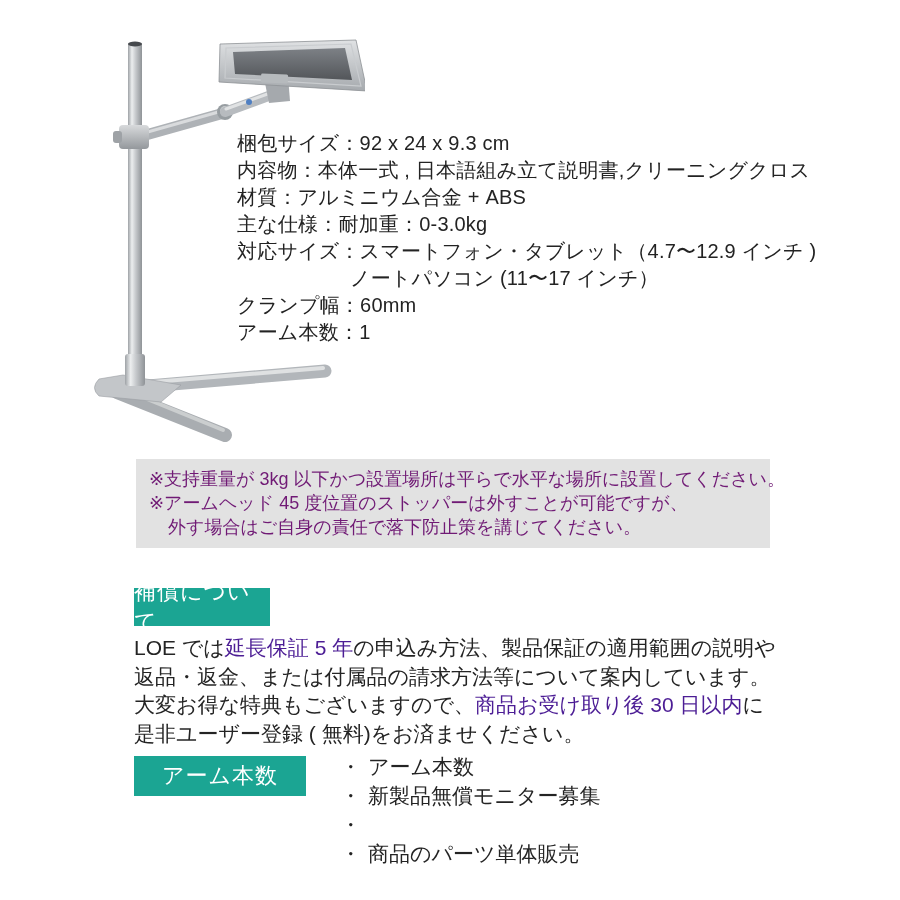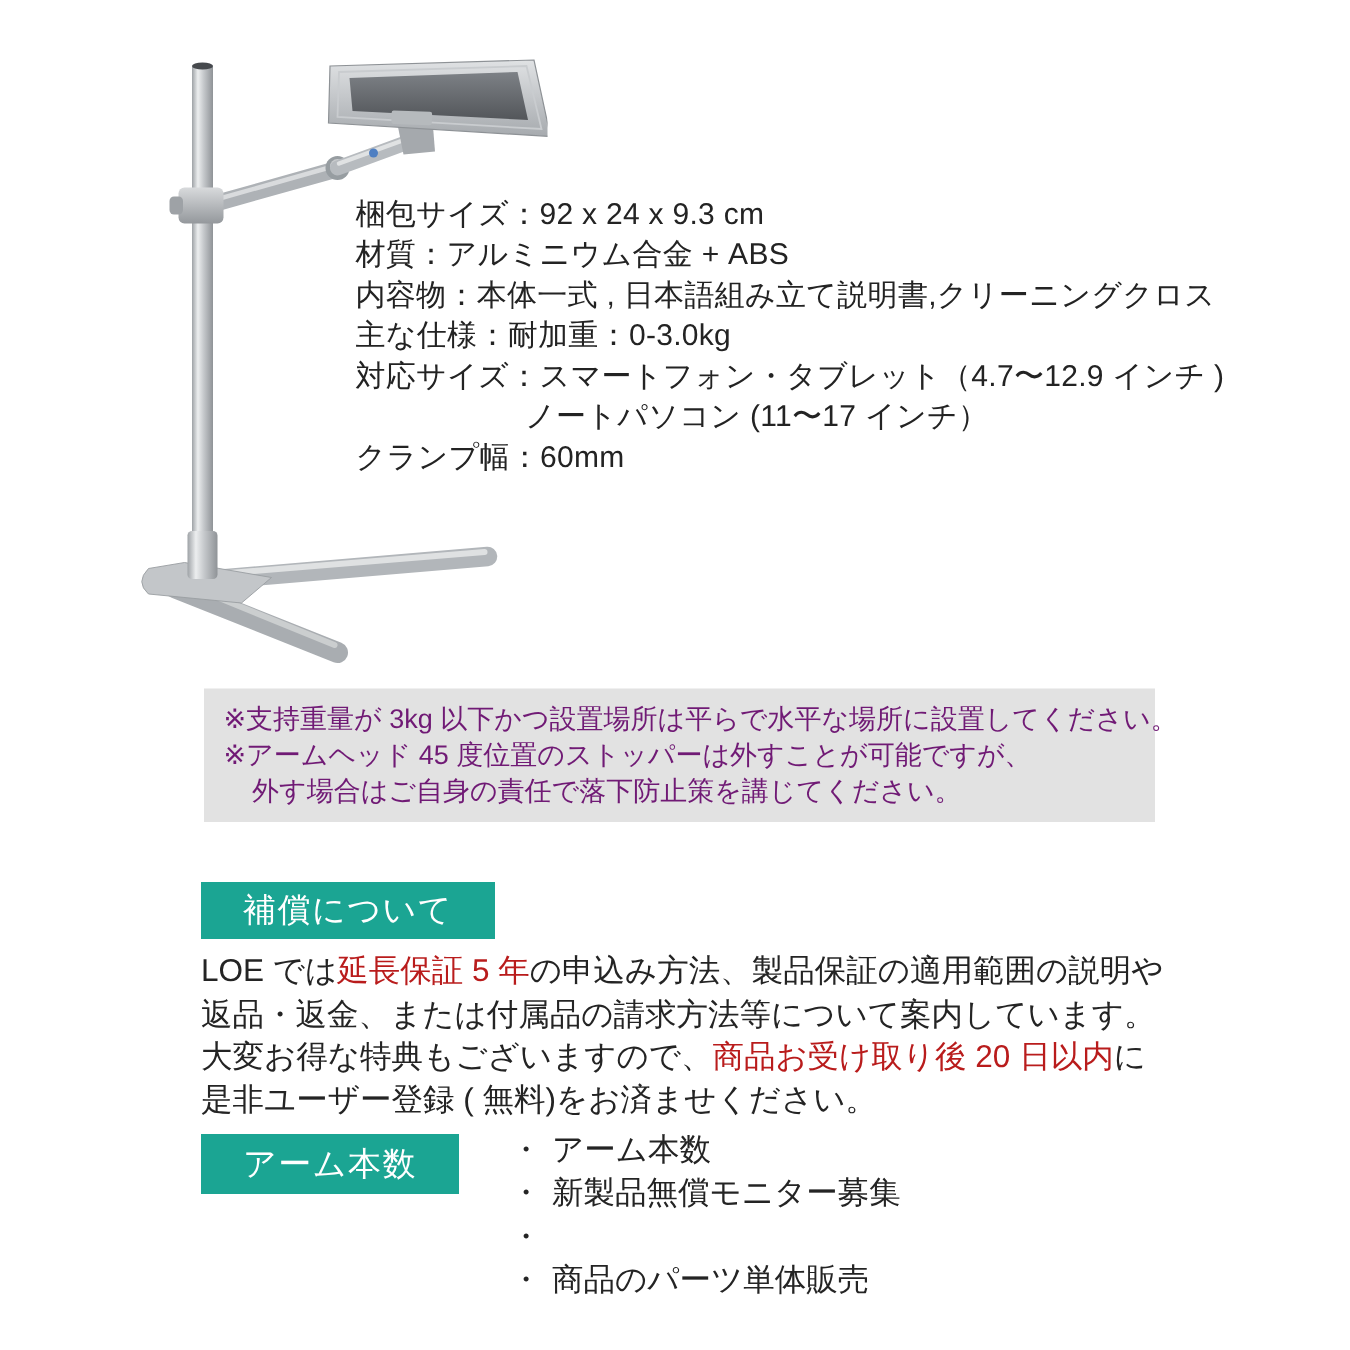--- a/index.html
+++ b/index.html
@@ -59,35 +59,35 @@
     position: absolute;
     left: 134px;
     background: #1ba593;
     color: #ffffff;
     display: flex;
     align-items: center;
     justify-content: center;
     font-size: 22px;
     letter-spacing: 1px;
   }
-  .badge-warranty { top: 588px; width: 196px; height: 38px; }
+  .badge-warranty { top: 588px; width: 136px; height: 38px; }
   .badge-benefits { top: 756px; width: 172px; height: 40px; }
 
   
   .warranty-text {
     position: absolute;
     left: 134px;
     top: 634px;
     width: 680px;
     font-size: 21px;
     line-height: 28.5px;
     color: #242424;
     white-space: nowrap;
   }
-  .red { color: #b91c1c; }
+  .red { color: #4c1d95; }
 
   
   .benefits-list {
     position: absolute;
     left: 340px;
     top: 752px;
     list-style: none;
     font-size: 21px;
     line-height: 29px;
     color: #242424;
@@ -155,40 +155,41 @@
         <polygon points="151,20 276,16 286,58 150,50" fill="none" stroke="#c9cccf" stroke-width="1.2"></polygon>
         <polygon points="158,24 270,20 277,52 160,46" fill="url(#tabG)"></polygon>
         <rect x="186" y="46" width="27" height="9" rx="1.5" fill="#b6babd" transform="rotate(2 199 50)"></rect>
         <circle cx="174" cy="74" r="3" fill="#4f7fc2"></circle>
       </g>
     </svg>
   </div>
 
   <div class="specs">
     <div>梱包サイズ：92 x 24 x 9.3 cm</div>
+    <div>内容物：本体一式 , 日本語組み立て説明書,クリーニングクロス</div>
     <div>材質：アルミニウム合金 + ABS</div>
-    <div>内容物：本体一式 , 日本語組み立て説明書,クリーニングクロス</div>
     <div>主な仕様：耐加重：0-3.0kg</div>
     <div>対応サイズ：スマートフォン・タブレット（4.7〜12.9 インチ )</div>
     <div class="indent">ノートパソコン (11〜17 インチ）</div>
     <div>クランプ幅：60mm</div>
+    <div>アーム本数：1</div>
   </div>
 
   <div class="note-box">
     <div>※支持重量が 3kg 以下かつ設置場所は平らで水平な場所に設置してください。</div>
     <div>※アームヘッド 45 度位置のストッパーは外すことが可能ですが、</div>
     <div class="note-indent">外す場合はご自身の責任で落下防止策を講じてください。</div>
   </div>
 
   <div class="badge badge-warranty">補償について</div>
 
   <div class="warranty-text">
     <span>LOE では</span><span class="red">延長保証 5 年</span><span>の申込み方法、製品保証の適用範囲の説明や</span><br>
     <span>返品・返金、または付属品の請求方法等について案内しています。</span><br>
-    <span>大変お得な特典もございますので、</span><span class="red">商品お受け取り後 20 日以内</span><span>に</span><br>
+    <span>大変お得な特典もございますので、</span><span class="red">商品お受け取り後 30 日以内</span><span>に</span><br>
     <span>是非ユーザー登録 ( 無料)をお済ませください。</span>
   </div>
 
   <div class="badge badge-benefits">アーム本数</div>
 
   <ul class="benefits-list">
     <li>
         <span class="bullet">・</span>
         <span>アーム本数</span>
       </li>

